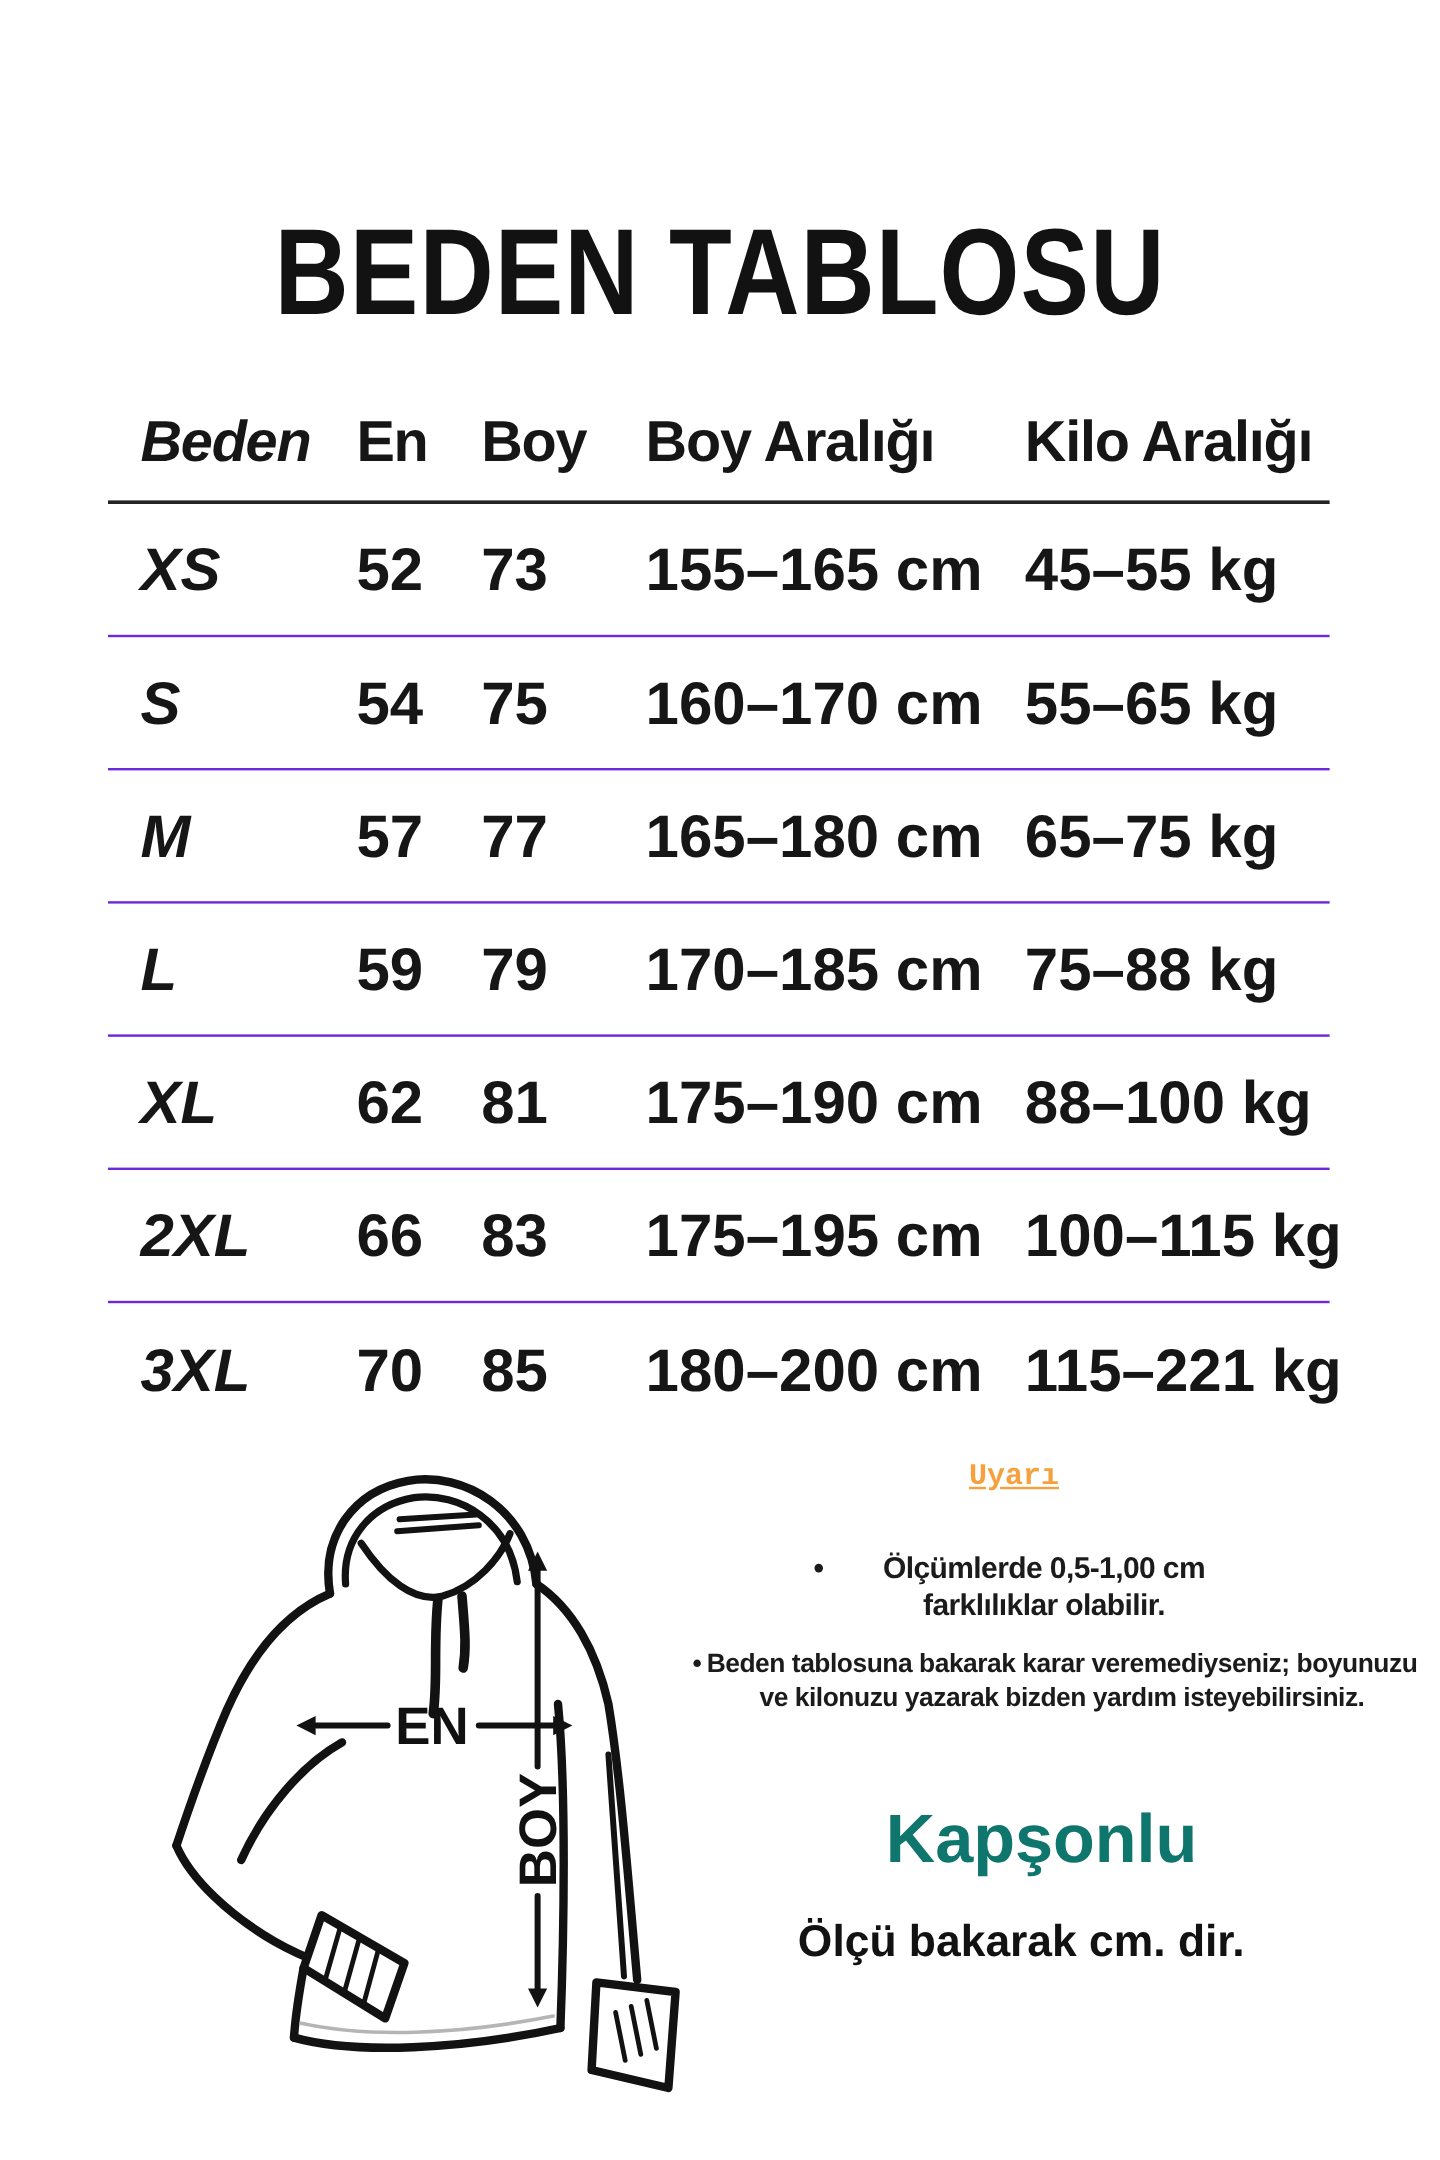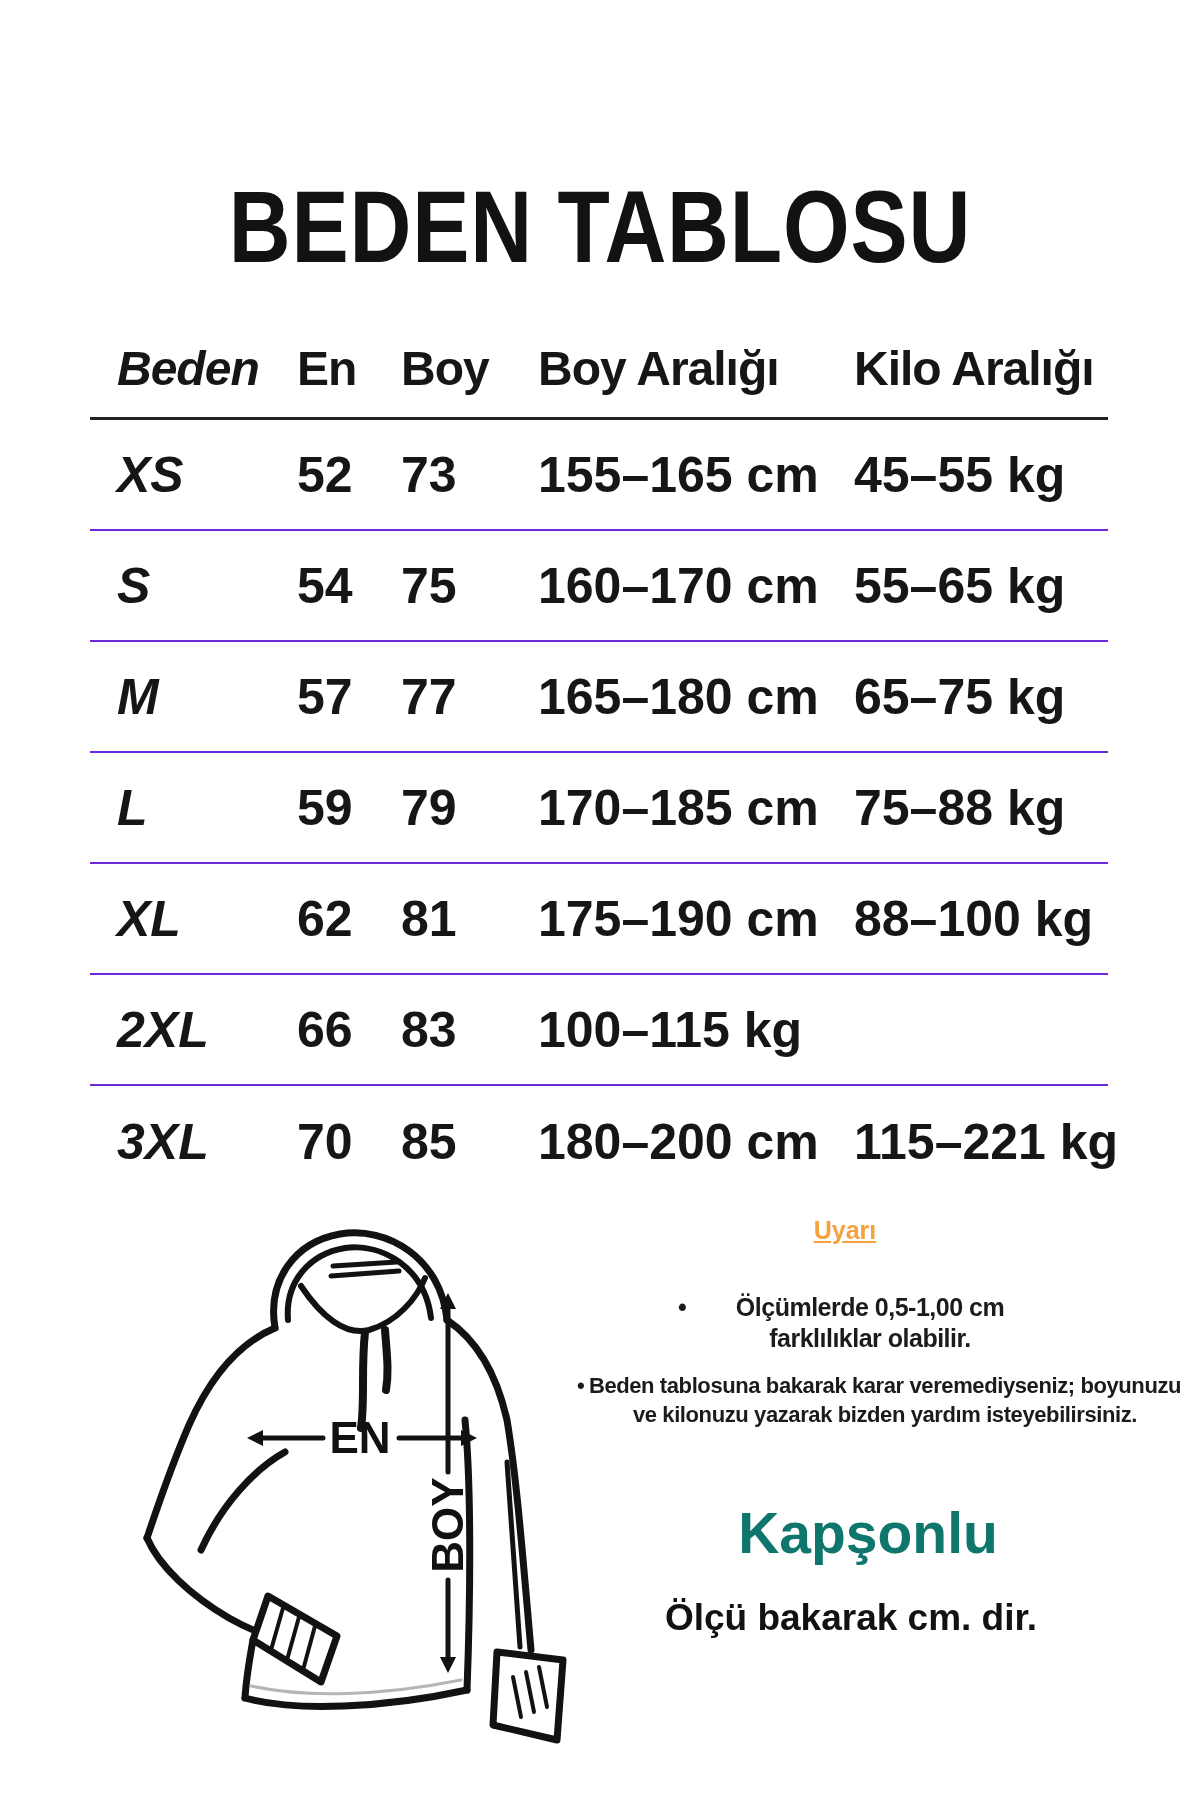--- a/index.html
+++ b/index.html
@@ -22,21 +22,21 @@
   .trow.head{height:100px;border-bottom:3px solid #242424;font-size:48px;font-weight:bold;letter-spacing:-1px;}
   .trow.data{height:111px;border-bottom:2px solid #6d28d9;font-size:50px;font-weight:bold;}
   .trow.data.last{border-bottom:none;}
   .c1{padding-left:27px;font-style:italic;}
   .c4,.c5{padding-left:6px;white-space:nowrap;}
   
   .hoodie{position:absolute;left:118px;top:1212px;width:450px;height:560px;}
   
   .warning{
     position:absolute;top:1216px;left:745px;width:200px;text-align:center;
-    font-size:25px;font-weight:bold;color:#F6A13C;text-decoration:underline;cursor:pointer;
+    font-size:25px;font-weight:bold;color:#F6A13C;text-decoration:underline;cursor:pointer;font-family:Liberation Mono, monospace;
   }
   .note1{
     position:absolute;top:1292px;left:640px;width:460px;text-align:center;
     font-size:25px;font-weight:bold;line-height:31px;letter-spacing:-0.5px;color:#1b1b1b;
   }
   .note1 .bullet{position:absolute;left:38px;top:0;}
   .note2{
     position:absolute;top:1371px;left:575px;width:620px;text-align:center;
     font-size:22px;font-weight:bold;line-height:29px;letter-spacing:-0.4px;color:#1b1b1b;
   }
@@ -104,20 +104,21 @@
       <div class="c2">62</div>
       <div class="c3">81</div>
       <div class="c4">175–190 cm</div>
       <div class="c5">88–100 kg</div>
     </div>
 
     <div class="trow data">
       <div class="c1">2XL</div>
       <div class="c2">66</div>
       <div class="c3">83</div>
+      <div class="c4">175–195 cm</div>
       <div class="c5">100–115 kg</div>
     </div>
 
     <div class="trow data last">
       <div class="c1">3XL</div>
       <div class="c2">70</div>
       <div class="c3">85</div>
       <div class="c4">180–200 cm</div>
       <div class="c5">115–221 kg</div>
     </div>

